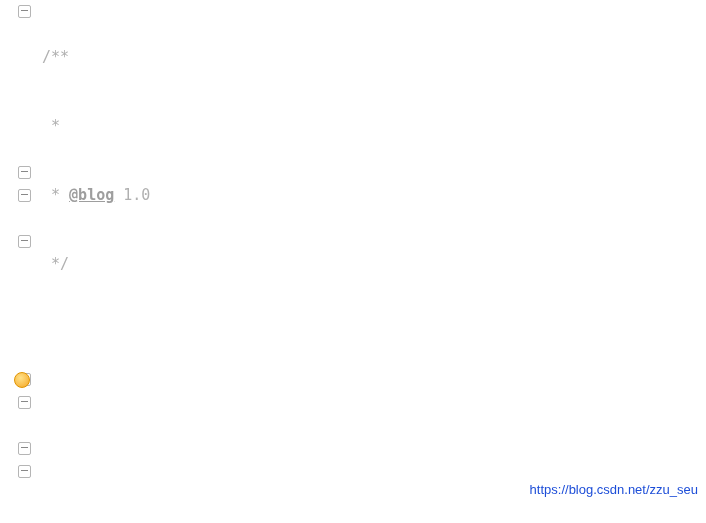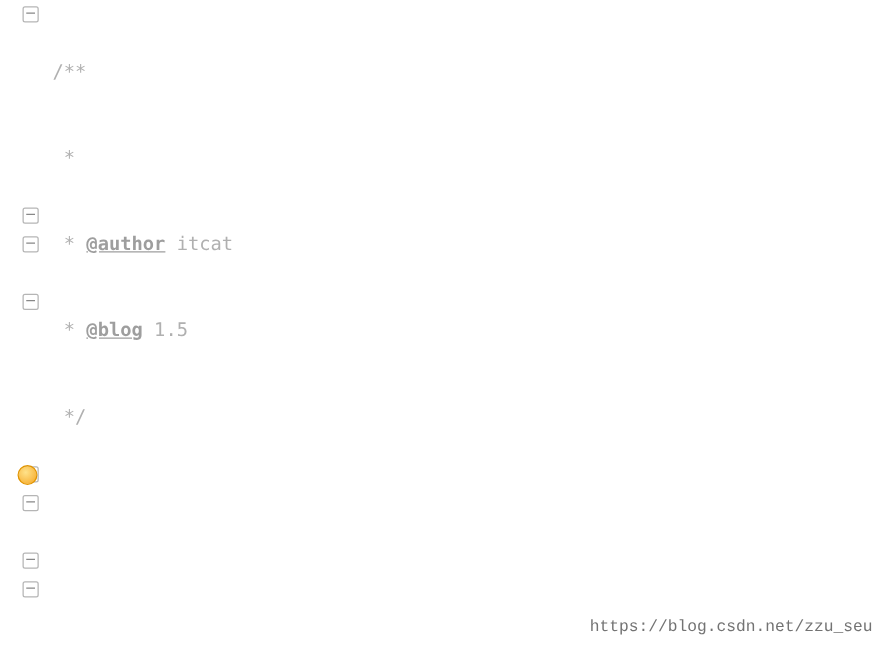--- a/index.html
+++ b/index.html
@@ -5,43 +5,42 @@
   html,body{margin:0;padding:0;background:#fff;font-family:"Menlo","Consolas","DejaVu Sans Mono",monospace;font-size:15px;line-height:23px;}
   .editor{display:flex;width:706px;height:523px;overflow:hidden;position:relative;}
   .gutter{width:36px;flex:none;background:#fff;position:relative;}
   .gutter .fold{position:absolute;left:18px;width:11px;height:11px;border:1px solid #b5b5b5;background:#fff;border-radius:2px;}
   .gutter .fold::before{content:"";position:absolute;left:2px;right:2px;top:4px;border-top:1px solid #888;}
   .gutter .bulb{position:absolute;left:14px;width:14px;height:14px;border-radius:50%;background:radial-gradient(circle at 40% 35%,#ffe28a,#f5a623);border:1px solid #e09400;}
   .code{flex:1;white-space:pre;color:#2b2b2b;position:relative;}
   .code .row{height:23px;padding-left:6px;}
   .c-doc{color:#b0b0b0;}
   .c-tag{color:#9e9e9e;font-weight:bold;text-decoration:underline;}
-  .watermark{position:absolute;right:8px;bottom:10px;color:#737373;font-family:Liberation Mono, monospace;font-size:13px;pointer-events:none;}
+  .watermark{position:absolute;right:8px;bottom:22px;color:#1d4ed8;font-family:Liberation Sans, sans-serif;font-size:13px;pointer-events:none;}
 </style>
 </head>
 <body>
 
 <div class="editor">
   <div class="gutter">
     <div class="fold" style="top:5px;"></div>
     <div class="fold" style="top:166px;"></div>
     <div class="fold" style="top:189px;"></div>
     <div class="fold" style="top:235px;"></div>
     <div class="fold" style="top:373px;"></div>
     <div class="bulb" style="top:372px;"></div>
     <div class="fold" style="top:396px;"></div>
     <div class="fold" style="top:442px;"></div>
     <div class="fold" style="top:465px;"></div>
   </div>
 
   <div class="code">
     <div class="row"><span class="c-doc">/**</span></div>
     <div class="row"><span class="c-doc"> *</span></div>
-    <div class="row"><span class="c-doc"> * <span class="c-tag">@author</span> <span>itcat</span></span></div>
-    <div class="row"><span class="c-doc"> * <span class="c-tag">@blog</span> <span>1.5</span></span></div>
+    <div class="row"><span class="c-doc"> * <span class="c-tag">@blog</span> <span>1.0</span></span></div>
     <div class="row"><span class="c-doc"> */</span></div>
     
     
     
     
     
     
     
     
     

